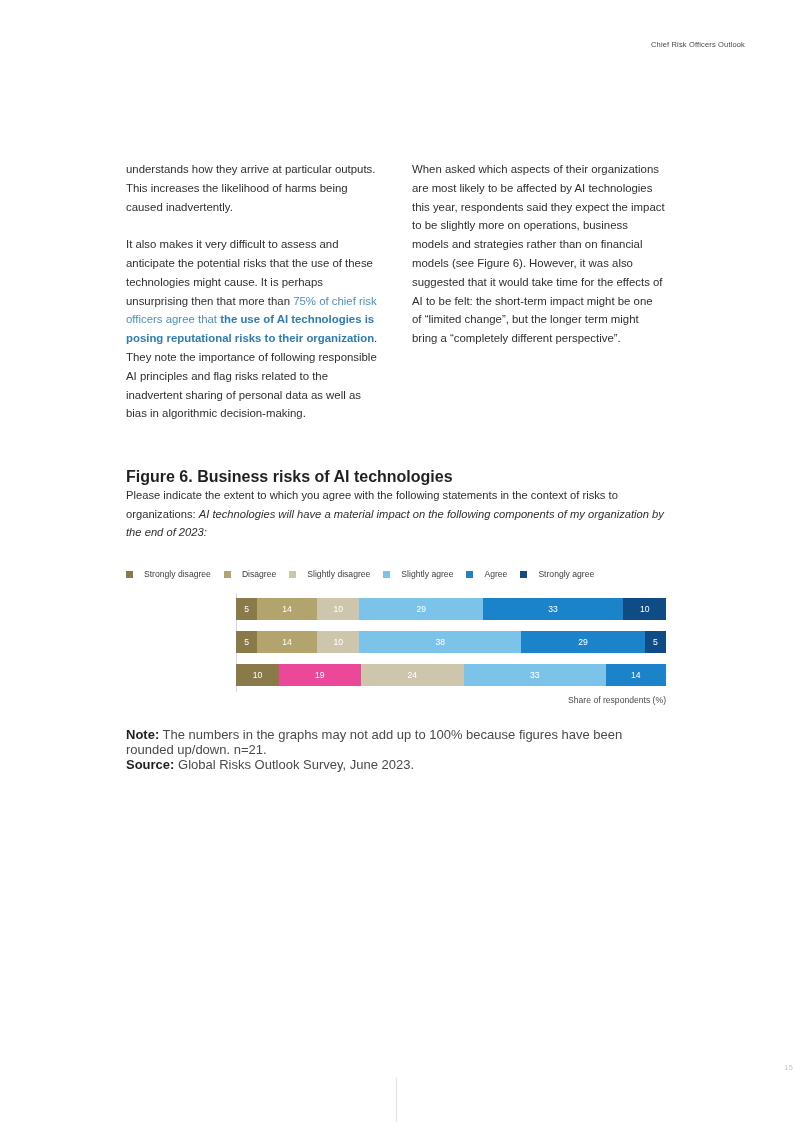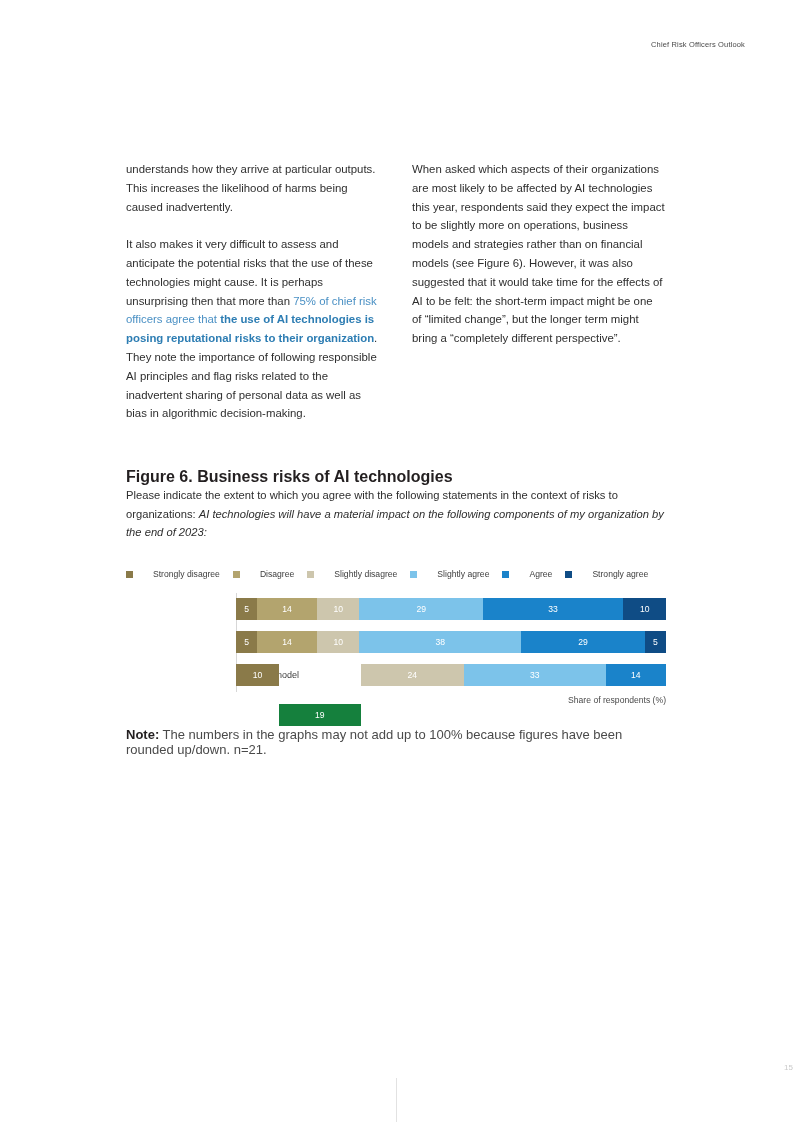--- a/index.html
+++ b/index.html
@@ -85,21 +85,21 @@
     margin-top: 26px;
     display: flex;
     align-items: center;
     flex-wrap: nowrap;
     gap: 13px;
     height: 14px;
   }
   .legend-item {
     display: flex;
     align-items: center;
-    gap: 20px;
+    gap: 11px;
     white-space: nowrap;
   }
   .legend-swatch {
     width: 7px;
     height: 7px;
     display: inline-block;
     flex: 0 0 auto;
   }
   .legend-label {
     font-size: 8.6px;
@@ -281,31 +281,32 @@
               <div class="seg" style="background: rgb(26, 131, 202); width: 28.7129%;">29</div>
               <div class="seg" style="background: rgb(15, 76, 133); width: 4.9505%;">5</div>
             </div>
           </div>
         </div>
         <div class="bar-row">
           <div class="row-label-wrap">
             <div class="row-label">Financial model</div>
             <div class="bar">
               <div class="seg" style="background: rgb(138, 122, 73); width: 10%;">10</div>
-              <div class="seg" style="background: #15803d; width: 19%; margin-top: 40px;">19</div>
+              <div class="seg" style="background: #ec4899; width: 19%;">19</div>
               <div class="seg" style="background: rgb(205, 198, 173); width: 24%;">24</div>
               <div class="seg" style="background: rgb(124, 195, 234); width: 33%;">33</div>
               <div class="seg" style="background: rgb(26, 131, 202); width: 14%;">14</div>
             </div>
           </div>
         </div>
       </div>
     <div class="axis-title">Share of respondents (%)</div>
   </div>
 
   <div class="notes">
     <div><b>Note:</b><span> The numbers in the graphs may not add up to 100% because figures have been rounded up/down. n=21.</span></div>
+    <div><b>Source:</b><span> Global Risks Outlook Survey, June 2023.</span></div>
   </div>
 
 </div>
 
 <div class="page-number">15</div>
 <div class="footer-rule"></div>
 
 </body></html>

